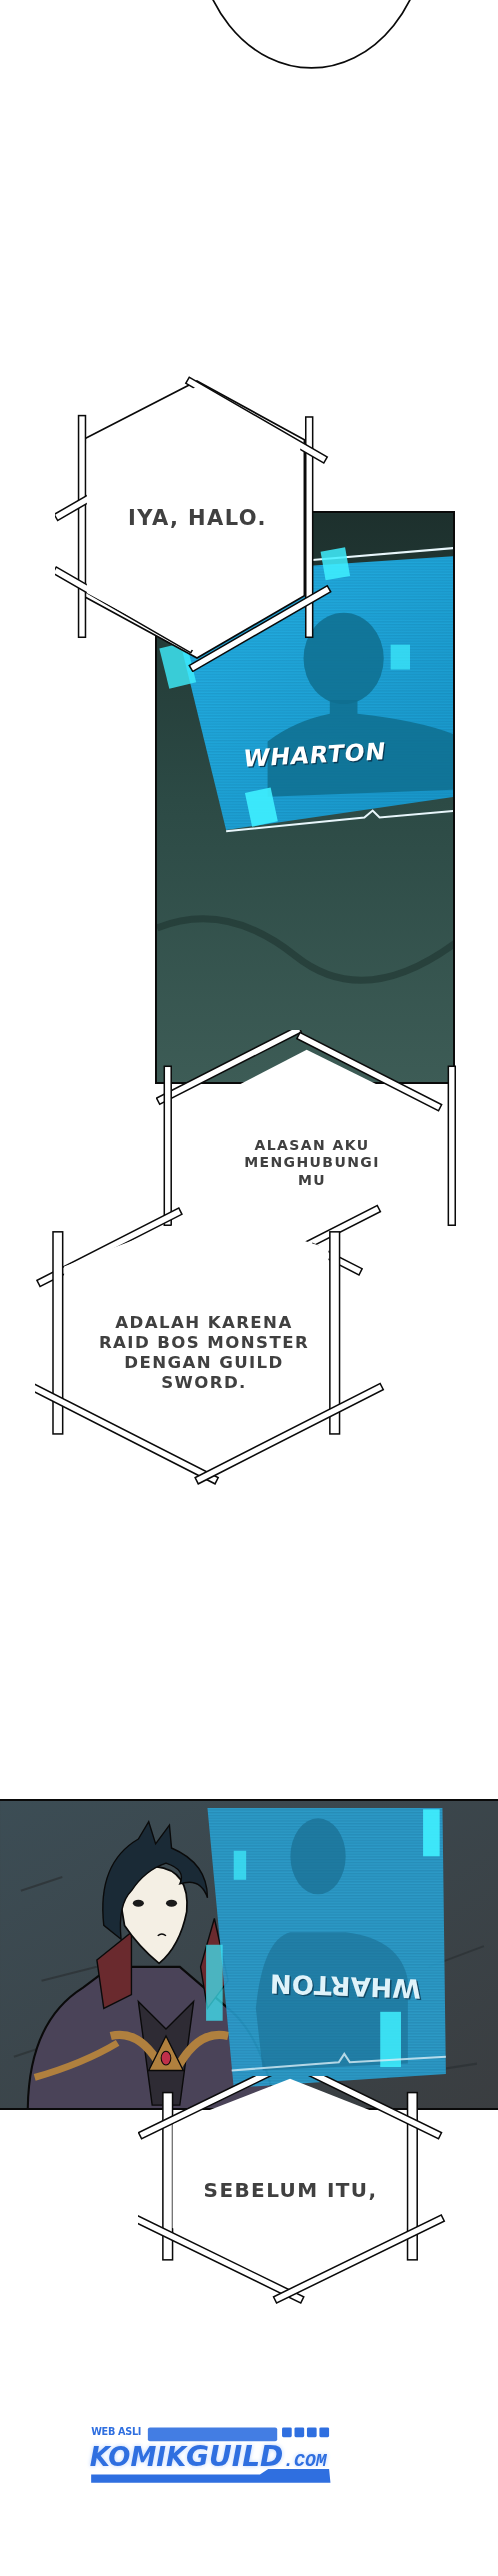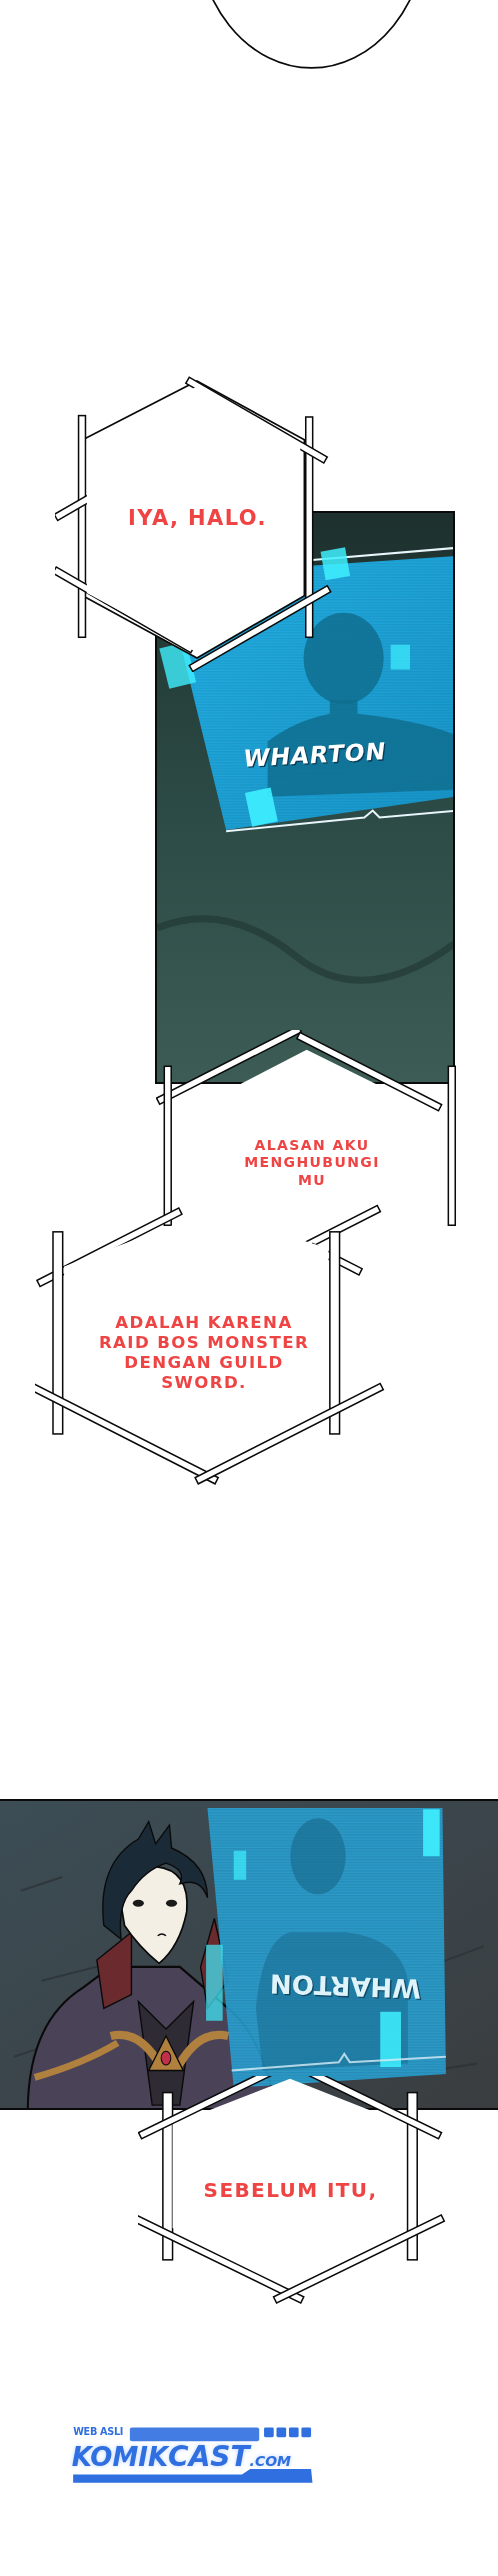--- a/index.html
+++ b/index.html
@@ -1,19 +1,19 @@
 <!DOCTYPE html>
 <html style="font-size:11px"><head>
 <meta charset="utf-8">
 <style>
   html, body { margin:0; padding:0; background:#ffffff; }
   body { width:498px; height:2576px; position:relative; overflow:hidden; font-family:"DejaVu Sans", sans-serif; }
   .abs { position:absolute; }
   .bubble-text {
-    position:absolute; text-align:center; color:#ef4444;
+    position:absolute; text-align:center; color:#404040;
     font-family:"DejaVu Sans", sans-serif; font-weight:bold;
     letter-spacing:1.4px; line-height:1.22; text-transform:uppercase;
     display:flex; flex-direction:column; align-items:center; justify-content:center;
   }
   .bubble-text span { display:block; white-space:nowrap; }
   .panel { position:absolute; border:2.1px solid #0a0a0a; overflow:hidden; box-sizing:border-box; }
 </style>
 </head>
 <body>
 
@@ -178,27 +178,27 @@
     <rect x="-10" y="-5" width="260" height="10" transform="translate(428,82) rotate(206)"></rect>
     <rect x="-10" y="-5" width="270" height="10" transform="translate(4,210) rotate(26)"></rect>
     <rect x="-10" y="-5" width="270" height="10" transform="translate(432,210) rotate(154)"></rect>
   </g>
   <polygon points="220,4 388,70 388,220 220,296 50,220 50,70" fill="#ffffff"></polygon>
 </svg>
 <div class="bubble-text" style="left:173px;top:2173px;width:235px;height:35px;font-size:20px;text-align:center;">
   <span>SEBELUM ITU,</span>
 </div>
 
-<div class="abs" style="left:69px;top:2419px;width:249px;height:66px;">
+<div class="abs" style="left:87px;top:2419px;width:249px;height:66px;">
   <svg width="249" height="66" viewBox="0 0 360 95" style="position:absolute;left:0;top:0;">
     <rect x="88" y="12" width="187" height="20" rx="3" fill="#2f6fe0" opacity="0.9"></rect>
     <rect x="282" y="12" width="14" height="14" rx="2" fill="#2f6fe0"></rect>
     <rect x="300" y="12" width="14" height="14" rx="2" fill="#2f6fe0"></rect>
     <rect x="318" y="12" width="14" height="14" rx="2" fill="#2f6fe0"></rect>
     <rect x="336" y="12" width="14" height="14" rx="2" fill="#2f6fe0"></rect>
     <path d="M6 80 L250 80 L262 72 L350 72 L352 92 L6 92 Z" fill="#2f6fe0"></path>
   </svg>
   <div class="abs" style="left:4.2px;top:7px;color:#2f6fe0;font-family:'DejaVu Sans',sans-serif;font-weight:bold;font-size:9.7px;letter-spacing:-0.3px;">WEB ASLI</div>
   <div class="abs" style="left:2.8px;top:21px;color:#2f6fe0;font-family:'DejaVu Sans',sans-serif;font-weight:bold;font-style:italic;white-space:nowrap;text-shadow:0 0 4.2px #b9d2ff;">
-    <span style="font-size:26px;">KOMIK</span><span style="font-size:28px;">CAST</span><span style="font-size:14px;">.COM</span>
+    <span style="font-size:26px;">KOMIK</span><span style="font-size:28px;">GUILD</span><span style="font-size:18px;font-family:Liberation Mono, monospace;">.COM</span>
   </div>
 </div>
 
 
 </body></html>

